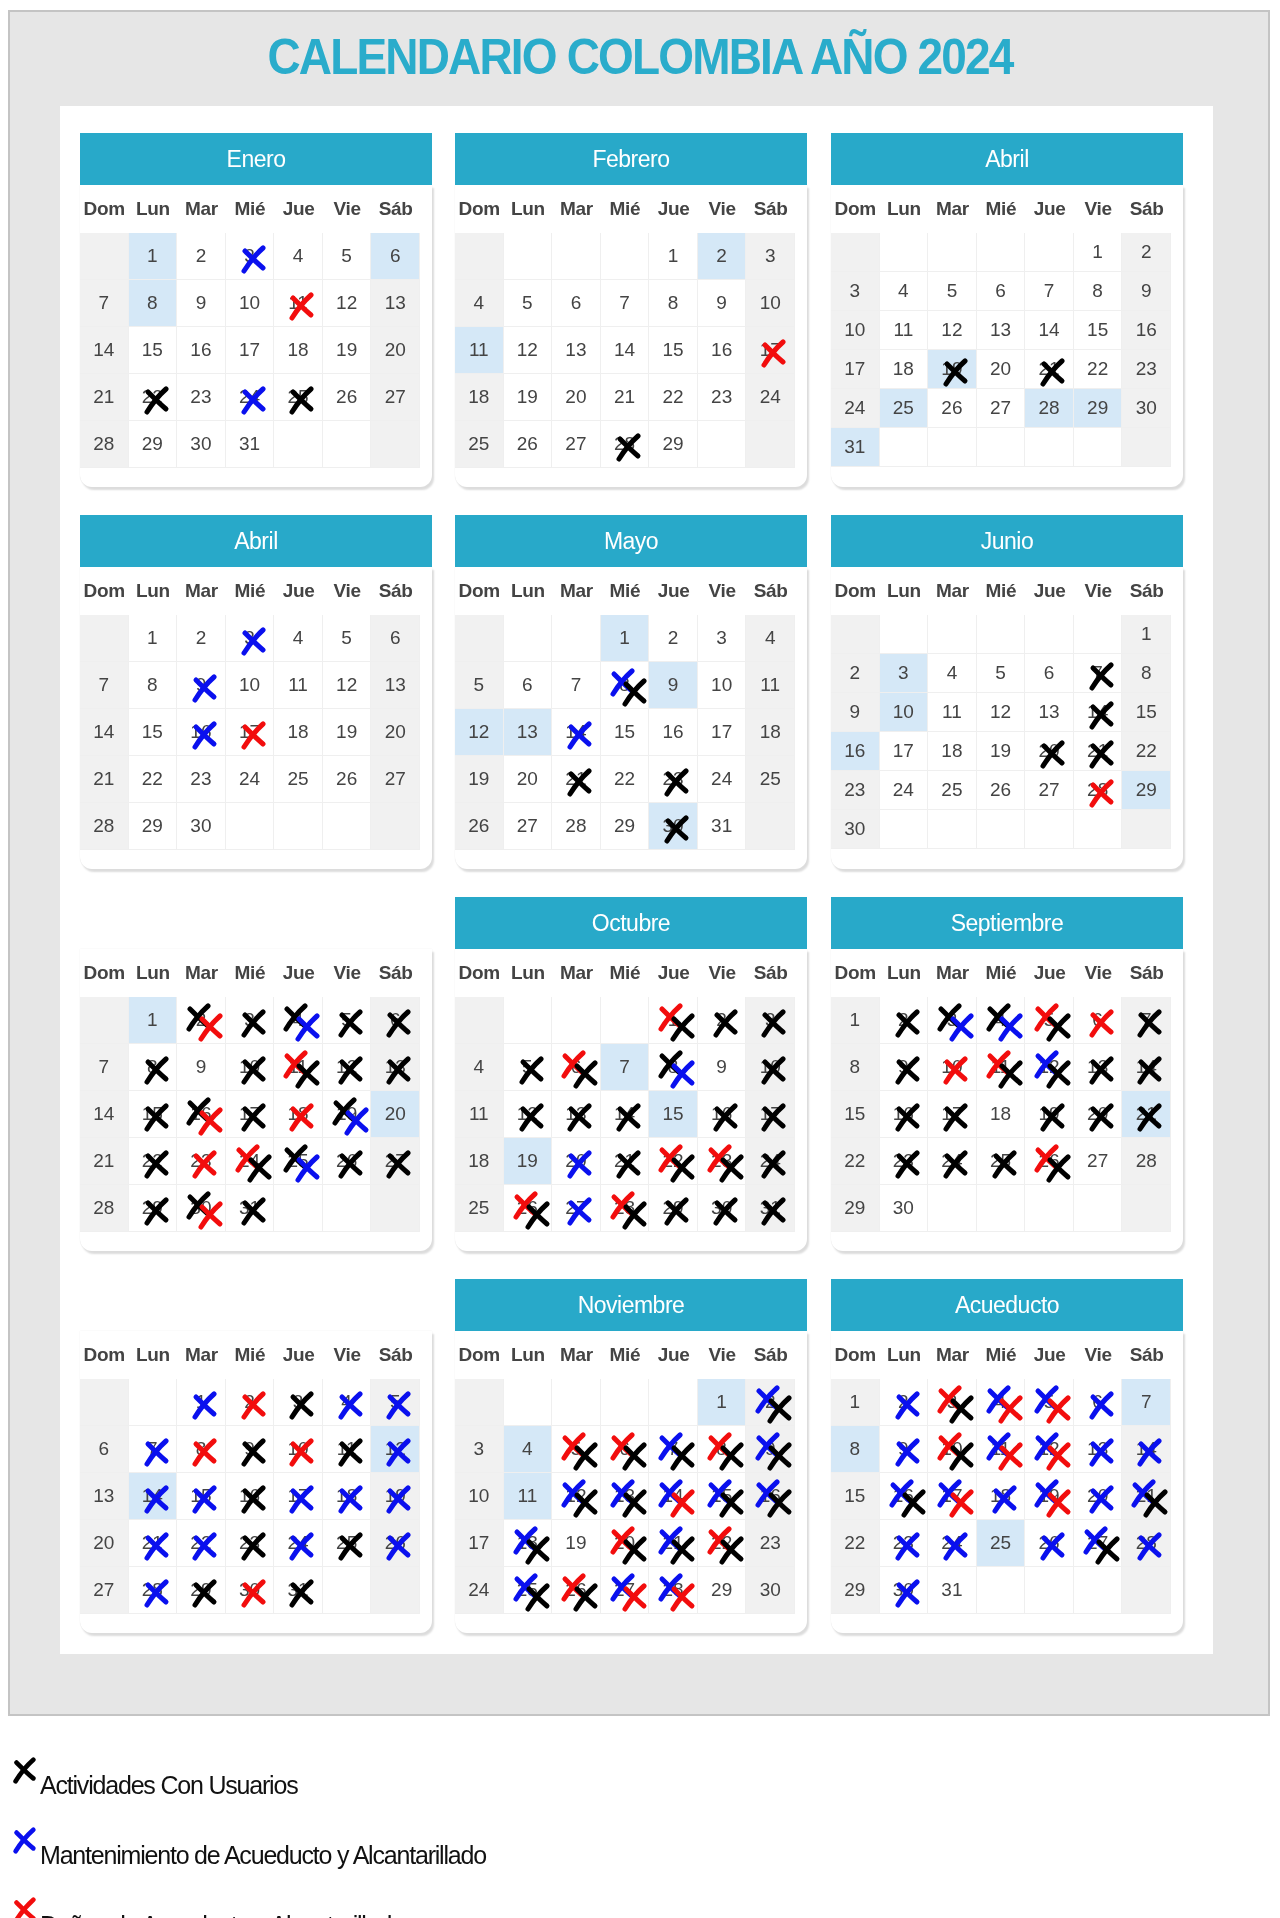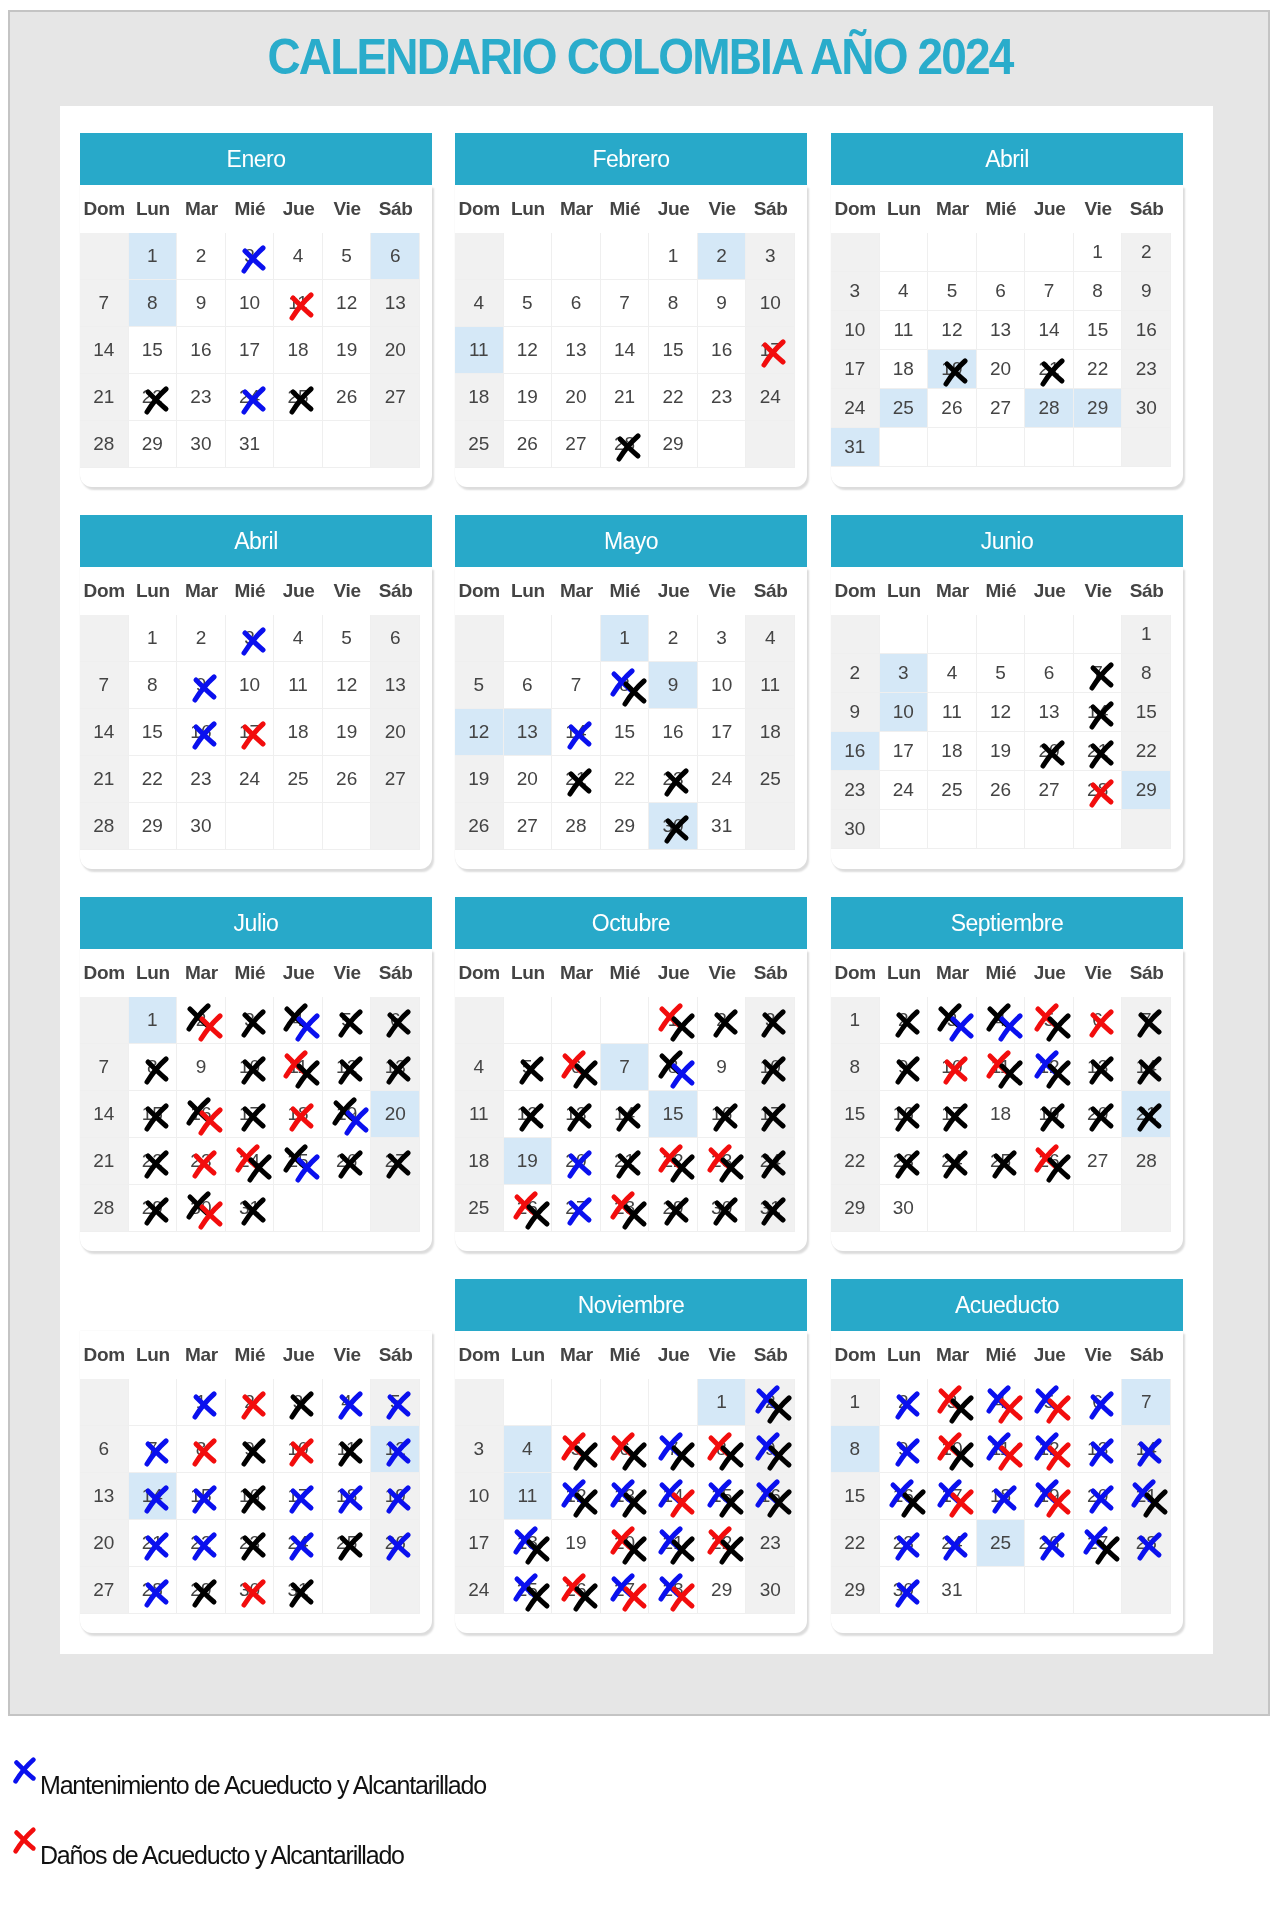--- a/index.html
+++ b/index.html
@@ -895,21 +895,20 @@
         <div class="cell empty" style="height: 39px;"></div>
         <div class="cell empty" style="height: 39px;"></div>
         <div class="cell empty" style="height: 39px;"></div>
         <div class="cell empty" style="height: 39px;"></div>
         <div class="cell empty" style="height: 39px;"></div>
         <div class="cell weekend empty" style="height: 39px;"></div>
       </div>
     </div>
     <div class="month" style="left: 80px; top: 897px;">
       <div class="month-card"></div>
-      <div class="month-header">Julio</div>
       <div class="dow-row">
         <div class="dow">Dom</div>
         <div class="dow">Lun</div>
         <div class="dow">Mar</div>
         <div class="dow">Mié</div>
         <div class="dow">Jue</div>
         <div class="dow">Vie</div>
         <div class="dow">Sáb</div>
       </div>
       <div class="grid">
@@ -2591,20 +2590,27 @@
         <div class="cell empty" style="height: 47px;"></div>
         <div class="cell empty" style="height: 47px;"></div>
         <div class="cell weekend empty" style="height: 47px;"></div>
       </div>
     </div>
   </div>
 
 <div class="legend">
   <div class="legend-item">
     <span class="lx"><svg viewBox="0 0 30 30">
+          <path d="M6 27 C11 19 17 11 25 4" stroke="#000000" stroke-width="5" stroke-linecap="round" fill="none"></path>
+          <path d="M7 7 C13 13 19 19 25 24" stroke="#000000" stroke-width="5" stroke-linecap="round" fill="none"></path>
+        </svg></span>
+    <span class="legend-label">Actividades Con Usuarios</span>
+  </div>
+  <div class="legend-item">
+    <span class="lx"><svg viewBox="0 0 30 30">
           <path d="M6 27 C11 19 17 11 25 4" stroke="#0a10ee" stroke-width="5" stroke-linecap="round" fill="none"></path>
           <path d="M7 7 C13 13 19 19 25 24" stroke="#0a10ee" stroke-width="5" stroke-linecap="round" fill="none"></path>
         </svg></span>
     <span class="legend-label">Mantenimiento de Acueducto y Alcantarillado</span>
   </div>
   <div class="legend-item">
     <span class="lx"><svg viewBox="0 0 30 30">
           <path d="M6 27 C11 19 17 11 25 4" stroke="#f20d0d" stroke-width="5" stroke-linecap="round" fill="none"></path>
           <path d="M7 7 C13 13 19 19 25 24" stroke="#f20d0d" stroke-width="5" stroke-linecap="round" fill="none"></path>
         </svg></span>

